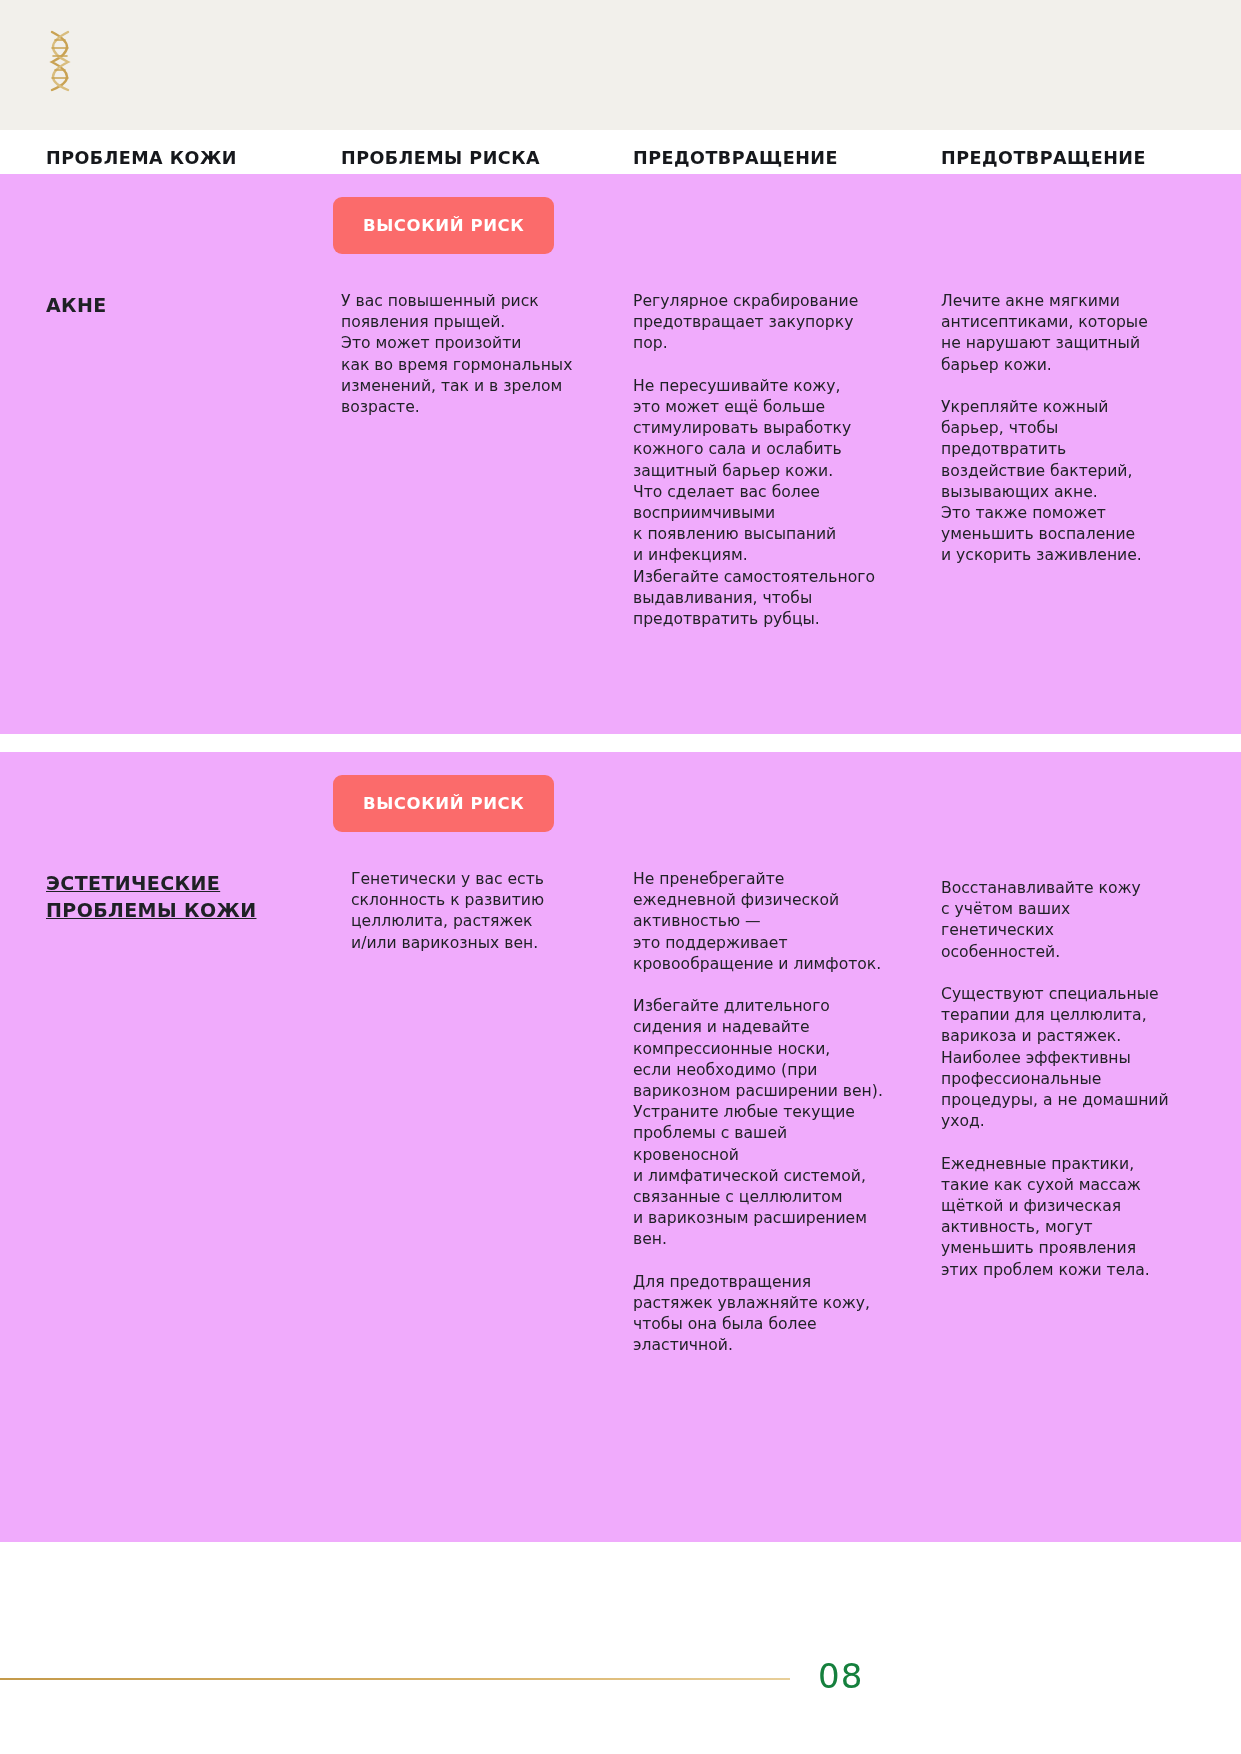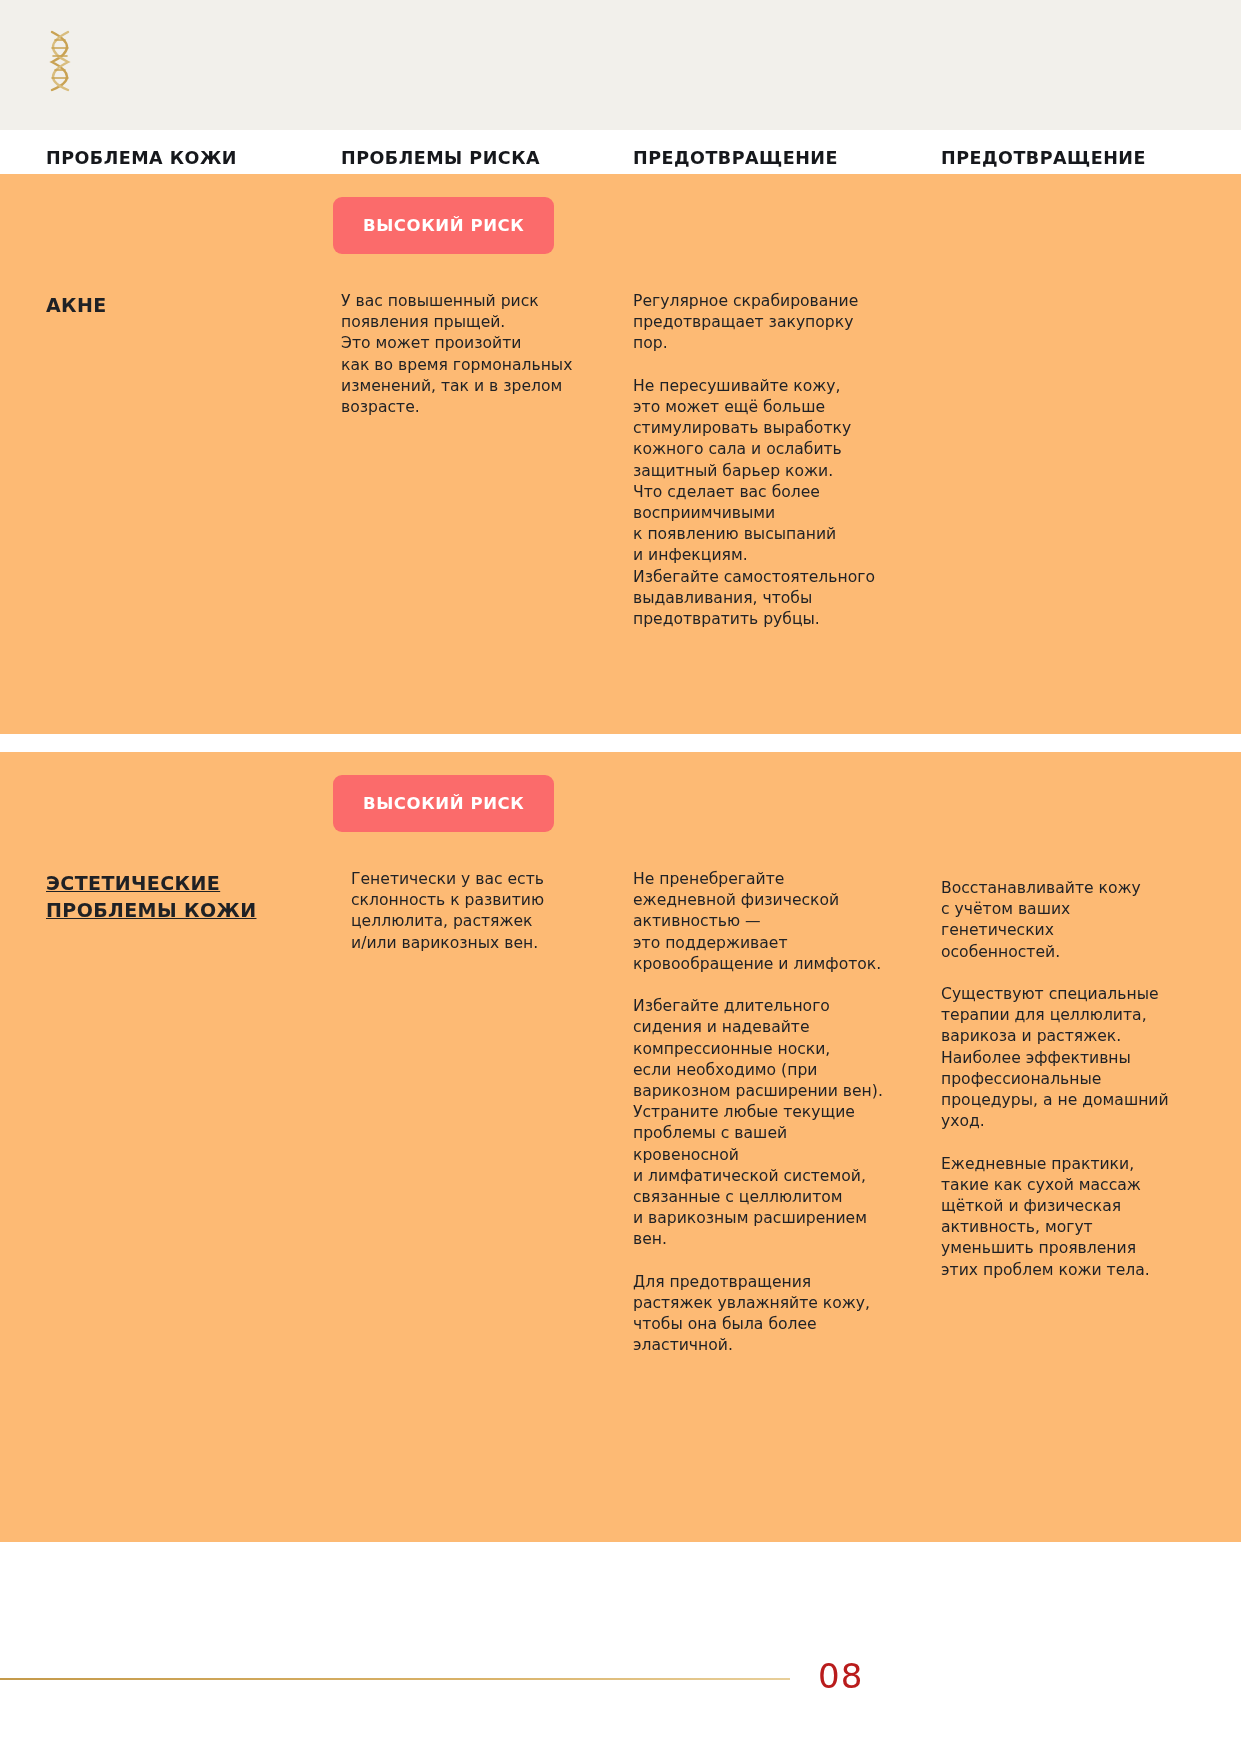--- a/index.html
+++ b/index.html
@@ -45,21 +45,21 @@
     color: #16181c;
     white-space: nowrap;
   }
   .ct-1 { left: 46px; }
   .ct-2 { left: 341px; }
   .ct-3 { left: 633px; }
   .ct-4 { left: 941px; }
 
   
   .row {
-    background: #fdba74;
+    background: #f0abfc;
     position: relative;
   }
   .row-gap {
     height: 18px;
     background: #ffffff;
   }
   .row-1 { height: 560px; }
   .row-2 { height: 790px; }
 
   .badge {
@@ -117,21 +117,21 @@
     top: 44px;
     width: 790px;
     height: 2px;
     background: linear-gradient(90deg, #c49a4a 0%, #d9b268 60%, #e8cf9a 100%);
   }
   .footer-page {
     position: absolute;
     left: 818px;
     top: 22px;
     font-size: 34px;
-    color: #b91c1c;
+    color: #15803d;
     letter-spacing: 1px;
     font-weight: 400;
   }
 </style>
 </head>
 <body>
 
 <div class="header-band">
   <svg class="logo" viewBox="0 0 46 64">
     <path d="M14 4 C34 14, 34 24, 14 34 C34 44, 34 54, 14 62" fill="none" stroke="#c9a253" stroke-width="2.4" stroke-linecap="round"></path>
@@ -165,20 +165,33 @@
 стимулировать выработку
 кожного сала и ослабить
 защитный барьер кожи.
 Что сделает вас более
 восприимчивыми
 к появлению высыпаний
 и инфекциям.
 Избегайте самостоятельного
 выдавливания, чтобы
 предотвратить рубцы.</div>
+  <div class="cell r1-c4">Лечите акне мягкими
+антисептиками, которые
+не нарушают защитный
+барьер кожи.
+
+Укрепляйте кожный
+барьер, чтобы
+предотвратить
+воздействие бактерий,
+вызывающих акне.
+Это также поможет
+уменьшить воспаление
+и ускорить заживление.</div>
 </div>
 
 <div class="row-gap"></div>
 
 <div class="row row-2">
   <div class="badge">ВЫСОКИЙ РИСК</div>
   <div class="cell title r2-c1">ЭСТЕТИЧЕСКИЕ
 ПРОБЛЕМЫ КОЖИ</div>
   <div class="cell r2-c2">Генетически у вас есть
 склонность к развитию

